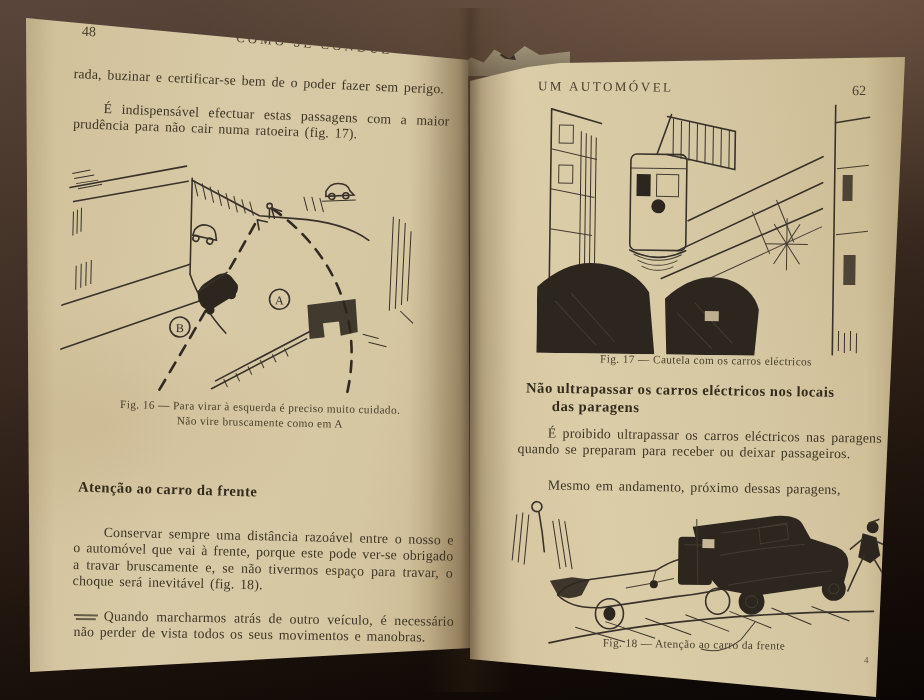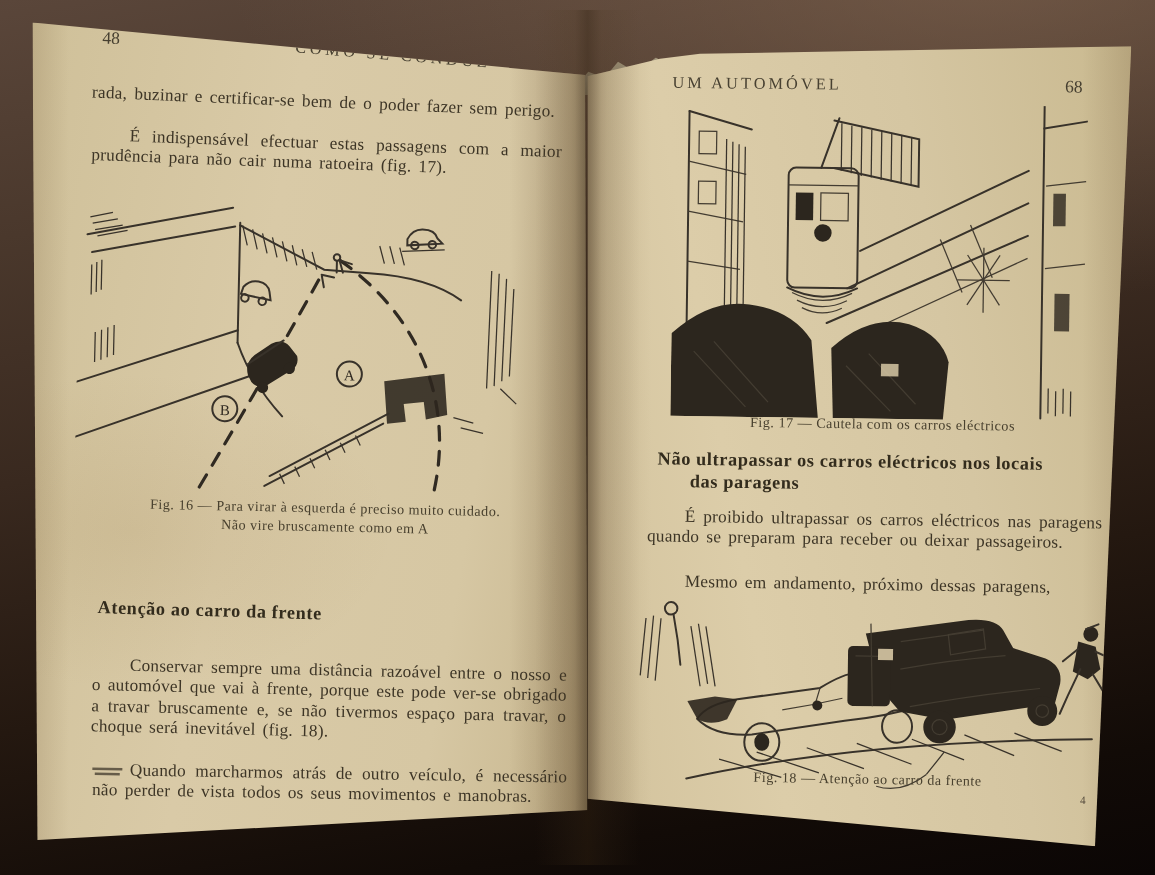--- a/index.html
+++ b/index.html
@@ -18,21 +18,21 @@
   .page-left{
     left:24px;top:12px;width:446px;height:666px;
     clip-path:polygon(2px 6px,444px 48px,446px 636px,6px 660px);
     background:
       radial-gradient(300px 180px at 18% 62%, rgba(150,120,70,.14), rgba(0,0,0,0) 70%),
       linear-gradient(to right, rgba(120,95,60,.22) 0%, rgba(0,0,0,0) 7%),
       linear-gradient(to right, rgba(0,0,0,0) 86%, rgba(95,70,40,.30) 97%, rgba(70,50,28,.42) 100%),
       linear-gradient(100deg,#cfc099 0%, #d9caa7 40%, #d6c7a3 75%, #c6b58d 100%);
   }
   .page-right{
-    left:468px;top:31px;width:442px;height:650px;
+    left:468px;top:51px;width:442px;height:650px;
     clip-path:polygon(2px 30px,60px 16px,92px 12px,437px 6px,408px 646px,2px 608px);
     background:
       linear-gradient(to right, rgba(90,65,38,.35) 0%, rgba(120,95,60,.16) 4%, rgba(0,0,0,0) 12%),
       linear-gradient(to right, rgba(0,0,0,0) 90%, rgba(110,85,55,.25) 100%),
       linear-gradient(260deg,#c9b98f 0%, #d5c6a2 35%, #dccda9 70%, #d2c29c 100%);
   }
   .spine-wear{
     position:absolute;z-index:1;left:462px;top:42px;width:108px;height:34px;
     background:linear-gradient(#a2967c,#7d7059);
     clip-path:polygon(0 75%,8% 45%,20% 60%,30% 22%,44% 48%,58% 12%,72% 38%,100% 28%,100% 100%,0 100%);
@@ -205,21 +205,21 @@
 
     <p class="body blk" style="left:50px;top:596px;width:380px;transform:rotate(.9deg);transform-origin:0 0;">
       <span class="smudge"></span><span>Quando marcharmos atrás de outro veículo, é necessário não perder de vista todos os seus movimentos e manobras.</span>
     </p>
   </div>
 
   <div class="page page-right">
 
     <div class="blk runhead" style="left:70px;top:28px;transform:rotate(.6deg);letter-spacing:2.5px;">UM AUTOMÓVEL</div>
 
-    <div class="blk pagenum" style="left:384px;top:32px;transform:rotate(1deg);">68</div>
+    <div class="blk pagenum" style="left:384px;top:32px;transform:rotate(1deg);">62</div>
 
     <svg class="blk" style="left:70px;top:52px;transform:rotate(.8deg);" width="332" height="252" viewBox="0 0 332 252">
 
       <g>
         <line class="ln" x1="12" y1="8" x2="12" y2="200"></line>
         <line class="ln" x1="12" y1="8" x2="62" y2="22"></line>
         <line class="thin" x1="12" y1="48" x2="58" y2="58"></line>
         <line class="thin" x1="12" y1="88" x2="56" y2="96"></line>
         <line class="thin" x1="12" y1="128" x2="54" y2="134"></line>
         <rect class="thin" x="20" y="24" width="14" height="18"></rect>

